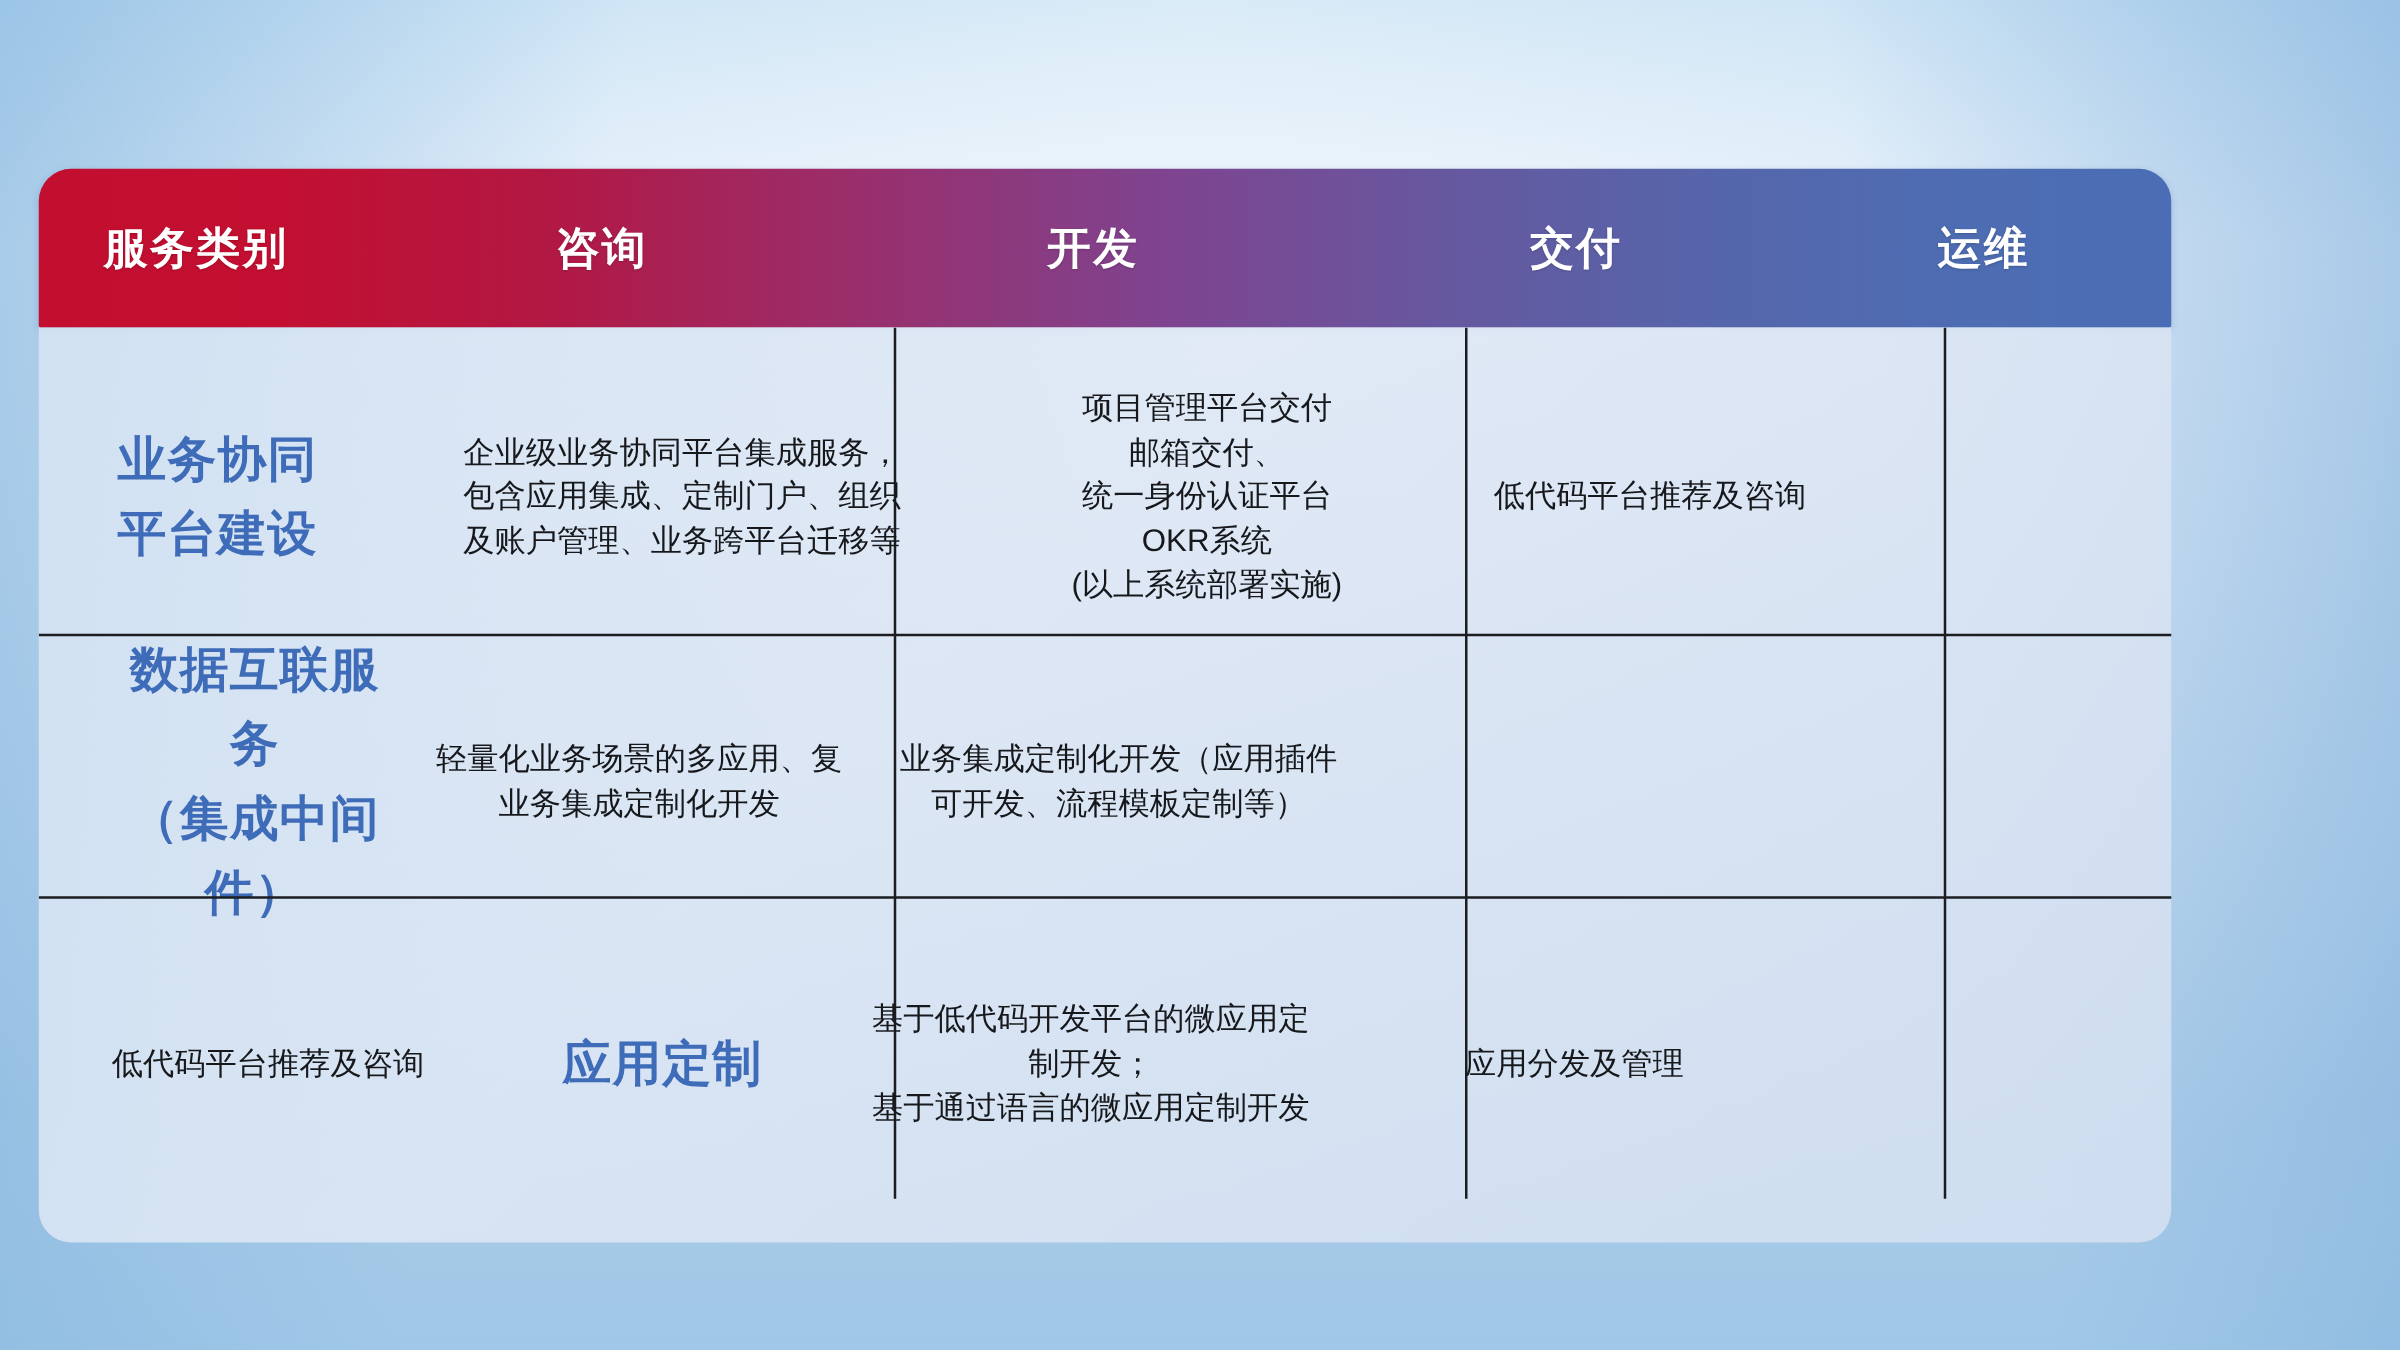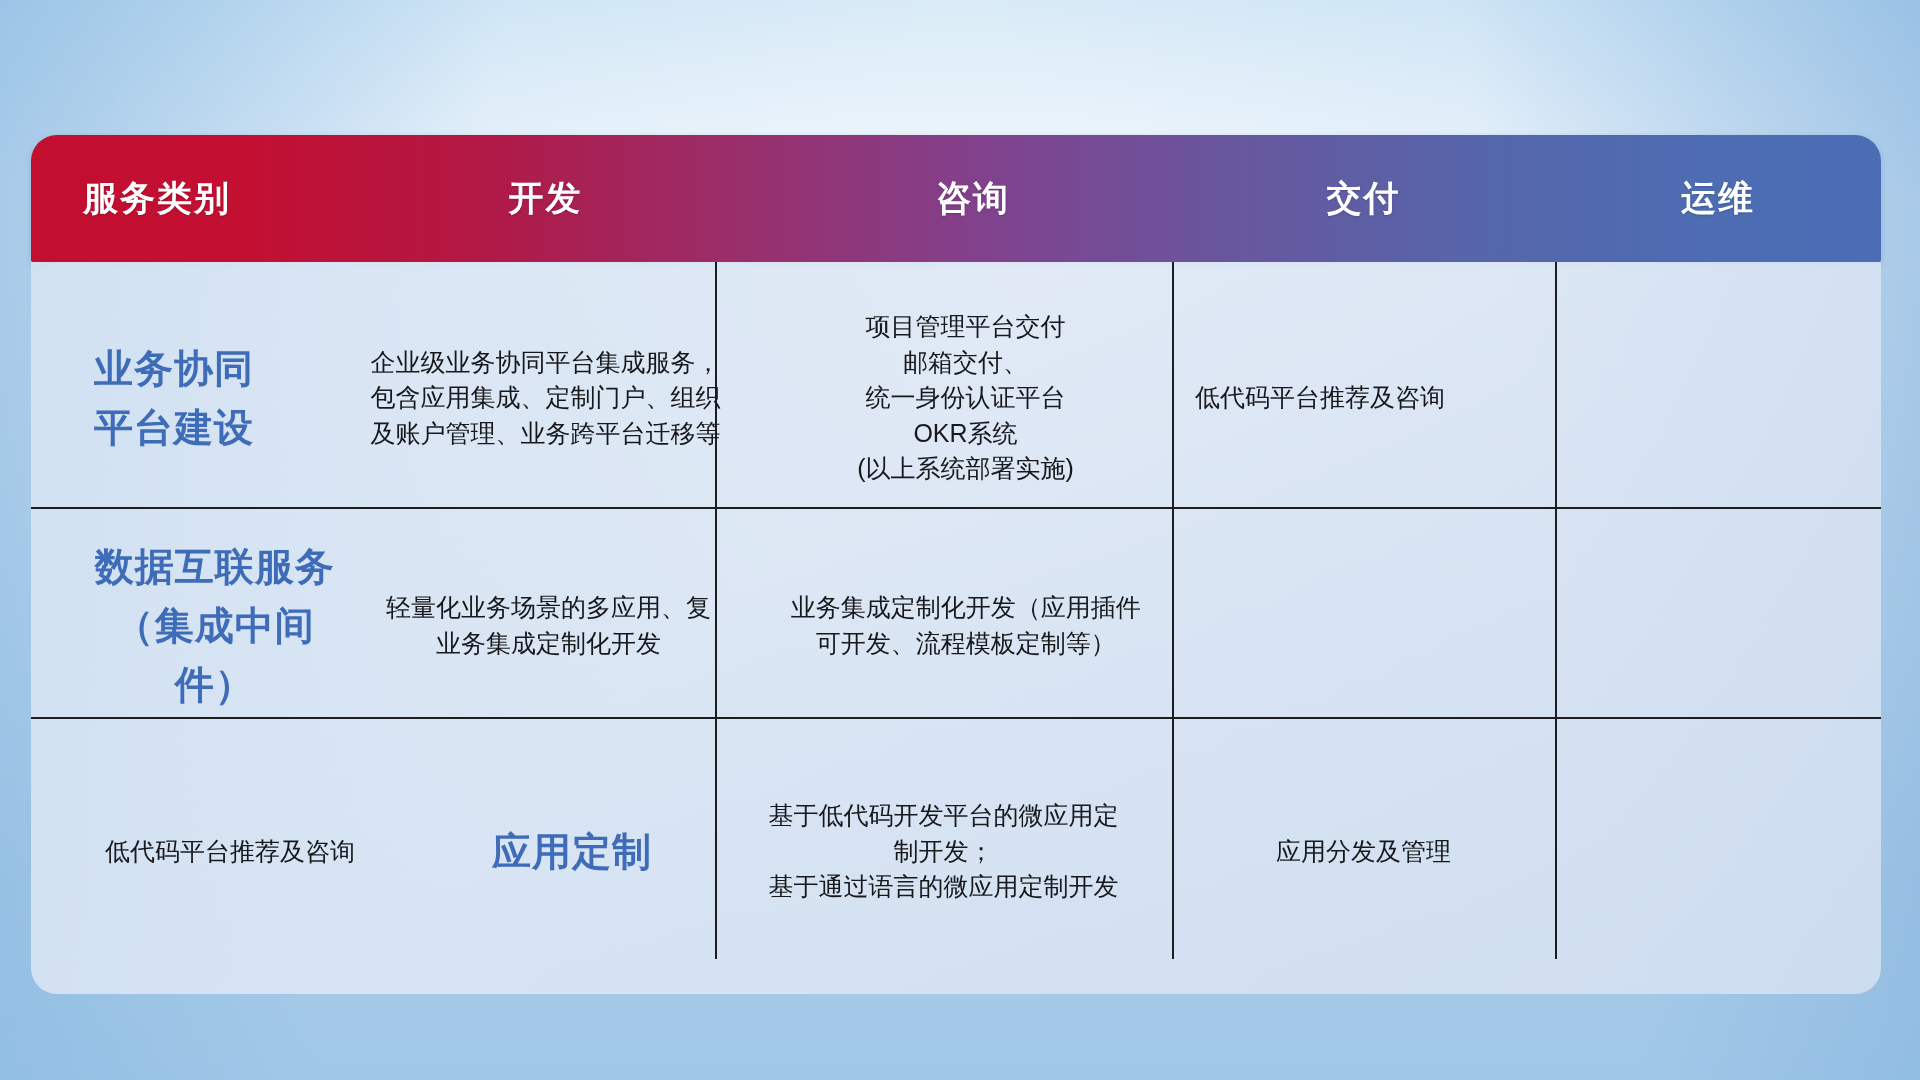--- a/index.html
+++ b/index.html
@@ -31,21 +31,21 @@
       linear-gradient(180deg, rgba(160,205,235,0.40) 0%, rgba(255,255,255,0) 18%),
       linear-gradient(0deg,  rgba(150,195,230,0.45) 0%, rgba(255,255,255,0) 16%);
     pointer-events: none;
   }
 
   
   #table-wrap {
     position: absolute;
     left: 31px;
     top: 135px;
-    width: 1850px;
+    width: 1706px;
   }
 
   
   .table-header {
     display: flex;
     height: 127px;
     border-radius: 26px 26px 2px 2px;
     background: linear-gradient(90deg,
         #c20e2f 0%,
         #c30f31 11%,
@@ -138,22 +138,22 @@
 </style>
 </head>
 <body>
 
 <div id="page">
 
   <div id="table-wrap">
 
     <div class="table-header">
       <div class="th c1">服务类别</div>
+      <div class="th c2">咨询</div>
       <div class="th c3">开发</div>
-      <div class="th c2">咨询</div>
       <div class="th c4">交付</div>
       <div class="th c5">运维</div>
     </div>
 
     <div class="table-body">
 
       <div class="vline" id="v1" style="height:697px"></div>
       <div class="vline" id="v2" style="height:697px"></div>
       <div class="vline" id="v3" style="height:697px"></div>
 

